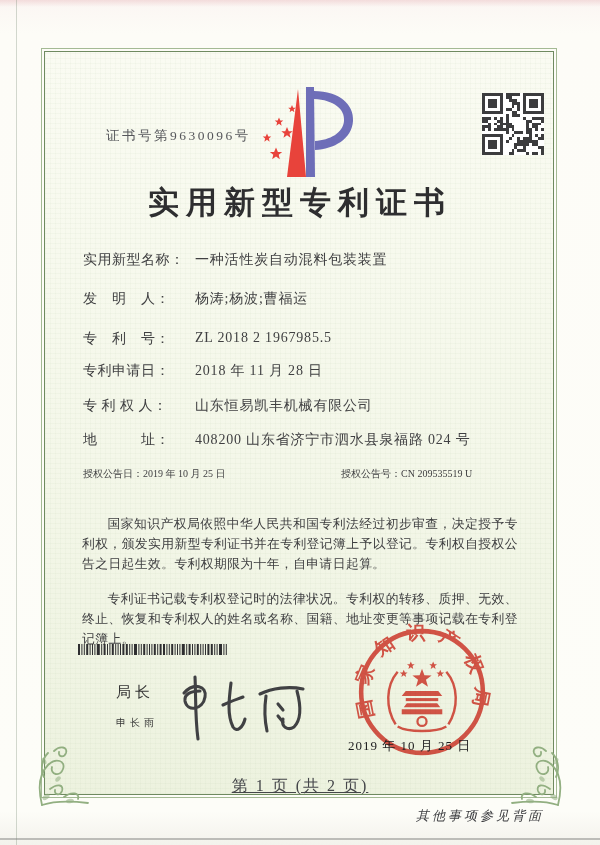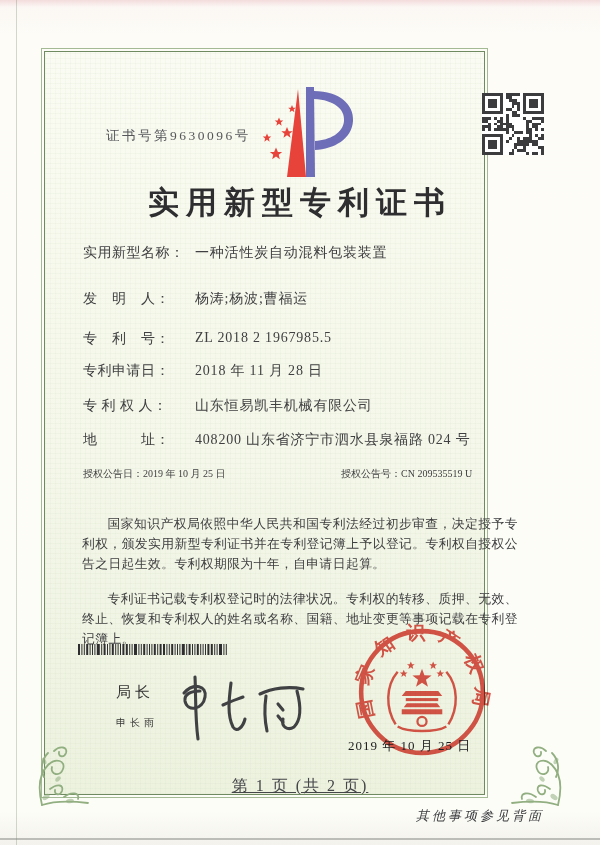--- a/index.html
+++ b/index.html
@@ -14,21 +14,21 @@
     background:linear-gradient(180deg,#fbf6f3 0%,#fdfcf7 4%,#fdfdf8 96%,#f3f2ec 100%);
     overflow:hidden;
   }
   
   .edge-left{position:absolute;left:16px;top:0;width:1px;height:845px;background:rgba(130,145,125,.35);}
   .edge-bottom{position:absolute;left:0;top:838px;width:600px;height:2px;background:rgba(120,120,118,.45);}
   .edge-top{position:absolute;left:0;top:0;width:600px;height:7px;background:linear-gradient(180deg,rgba(228,170,175,.35),rgba(228,170,175,0));}
 
   
   .frame-outer{
-    position:absolute;left:41px;top:48px;width:447px;height:750px;
+    position:absolute;left:41px;top:48px;width:516px;height:750px;
     border:1px solid #a4ba94;box-sizing:border-box;
   }
   .frame-inner{
     position:absolute;left:2px;top:2px;right:2px;bottom:2px;
     border:1.6px solid #6f8a60;box-sizing:border-box;
     background:
       repeating-linear-gradient(0deg,rgba(150,178,132,.06) 0 1px,transparent 1px 5px),
       repeating-linear-gradient(90deg,rgba(150,178,132,.05) 0 1px,transparent 1px 5px),
       linear-gradient(180deg,#fafbf2 0%,#f4f7e9 55%,#edf2df 100%);
   }
@@ -248,21 +248,21 @@
           <rect x="14" y="0" width="7" height="7" fill="#3c3c3e"></rect>
           <rect x="15" y="1" width="5" height="5" fill="#ffffff"></rect>
           <rect x="16" y="2" width="3" height="3" fill="#3c3c3e"></rect>
           <rect x="0" y="14" width="7" height="7" fill="#3c3c3e"></rect>
           <rect x="1" y="15" width="5" height="5" fill="#ffffff"></rect>
           <rect x="2" y="16" width="3" height="3" fill="#3c3c3e"></rect>
         </svg>
 
       <div class="cert-title">实用新型专利证书</div>
 
-      <div class="field-row" style="top:195px">
+      <div class="field-row" style="top:202px">
         <span class="flabel">实用新型名称：</span>
         <span class="fvalue">一种活性炭自动混料包装装置</span>
       </div>
       <div class="field-row" style="top:241px">
         <span class="flabel">发　明　人：</span>
         <span class="fvalue">杨涛;杨波;曹福运</span>
       </div>
       <div class="field-row" style="top:281px">
         <span class="flabel">专　利　号：</span>
         <span class="fvalue">ZL 2018 2 1967985.5</span>

